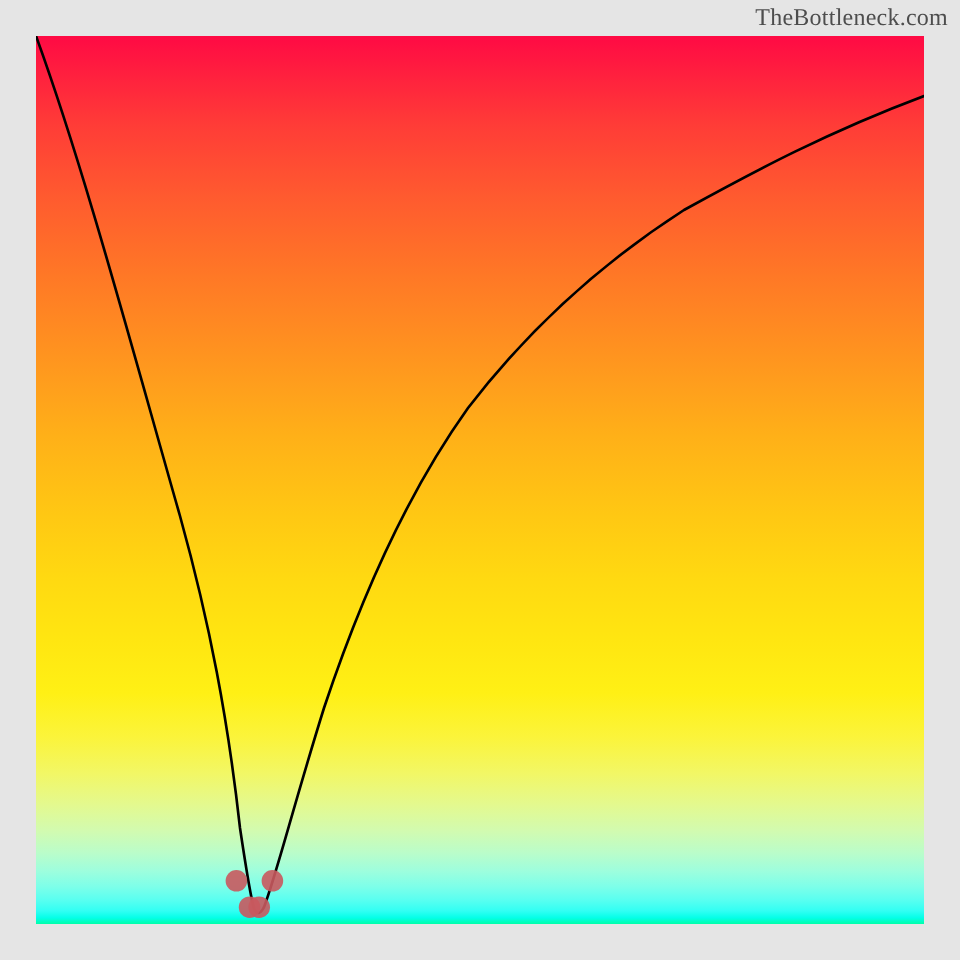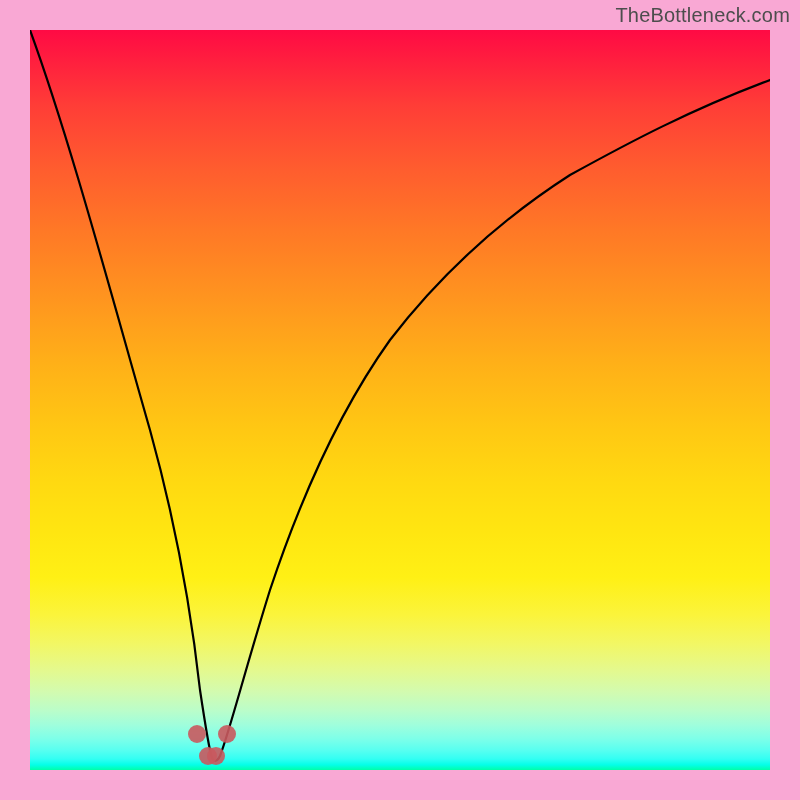--- a/index.html
+++ b/index.html
@@ -10,21 +10,22 @@
     background: #000;
     overflow: hidden;
     font-family: Arial, Helvetica, sans-serif;
   }
   .frame {
     position: absolute;
     top: 0;
     left: 0;
     width: 800px;
     height: 800px;
-    background: #f9a8d4;
+    background: #e5e5e5;
+    font-family: Liberation Serif, serif;
   }
   .plot-area {
     position: absolute;
     left: 30px;
     top: 30px;
     width: 740px;
     height: 740px;
     overflow: hidden;
   }
   .gradient {

